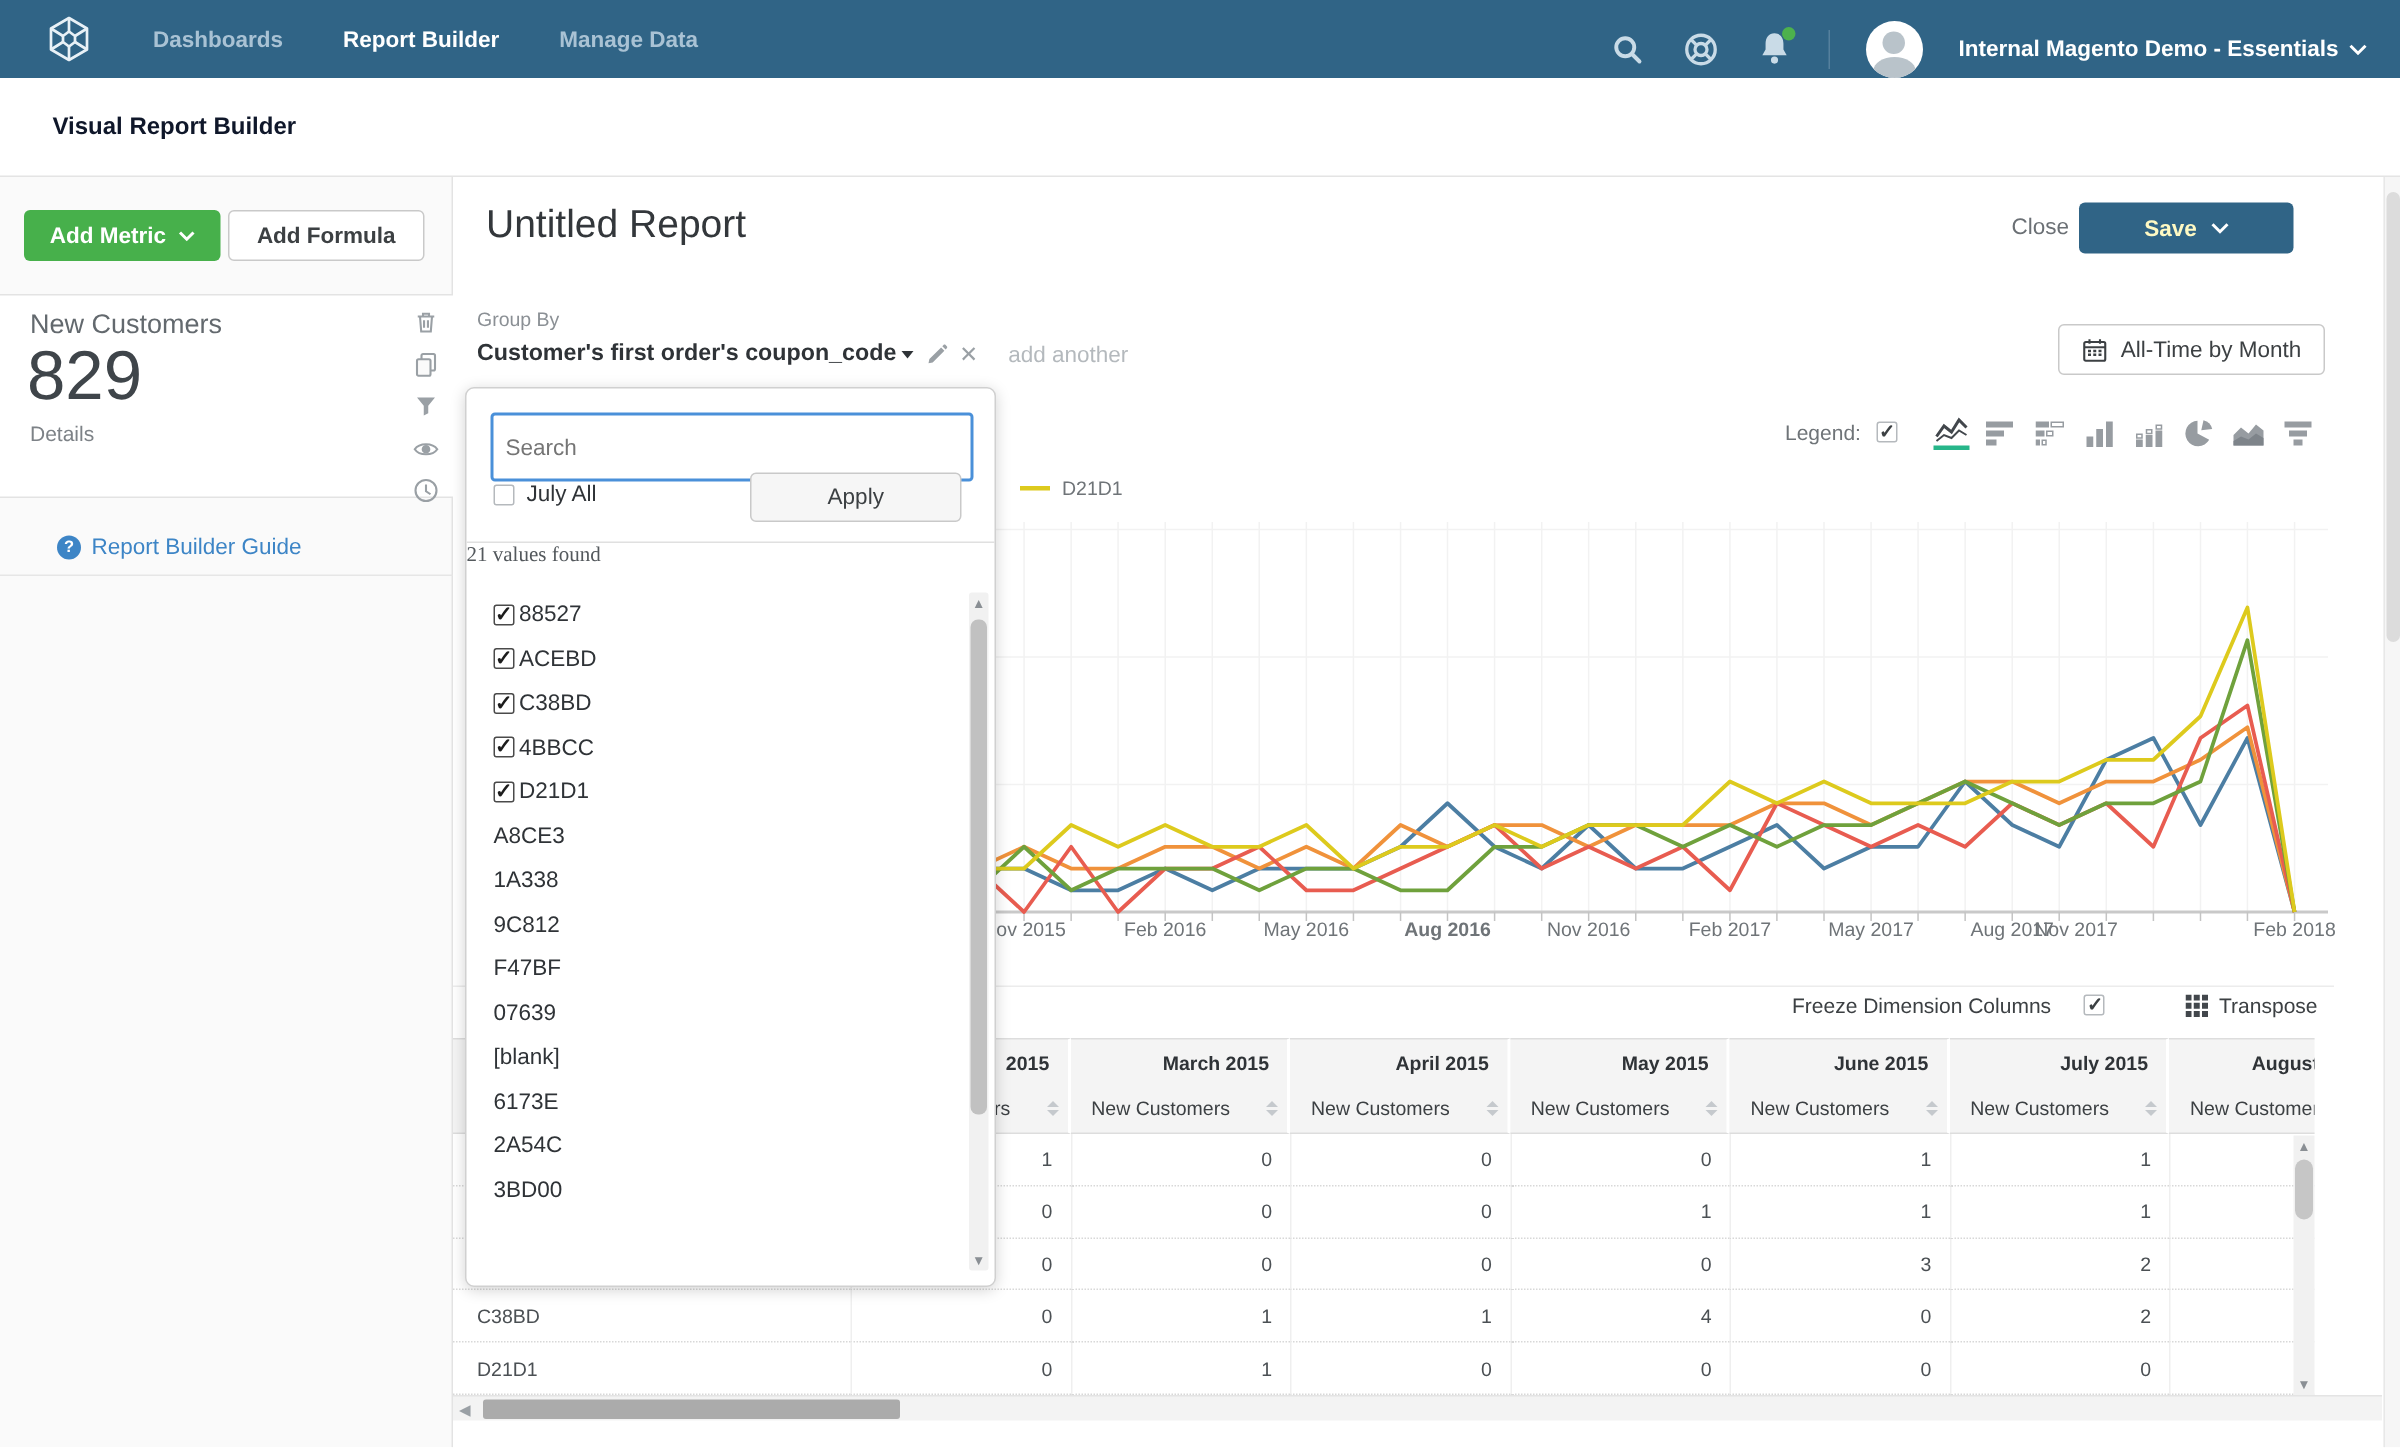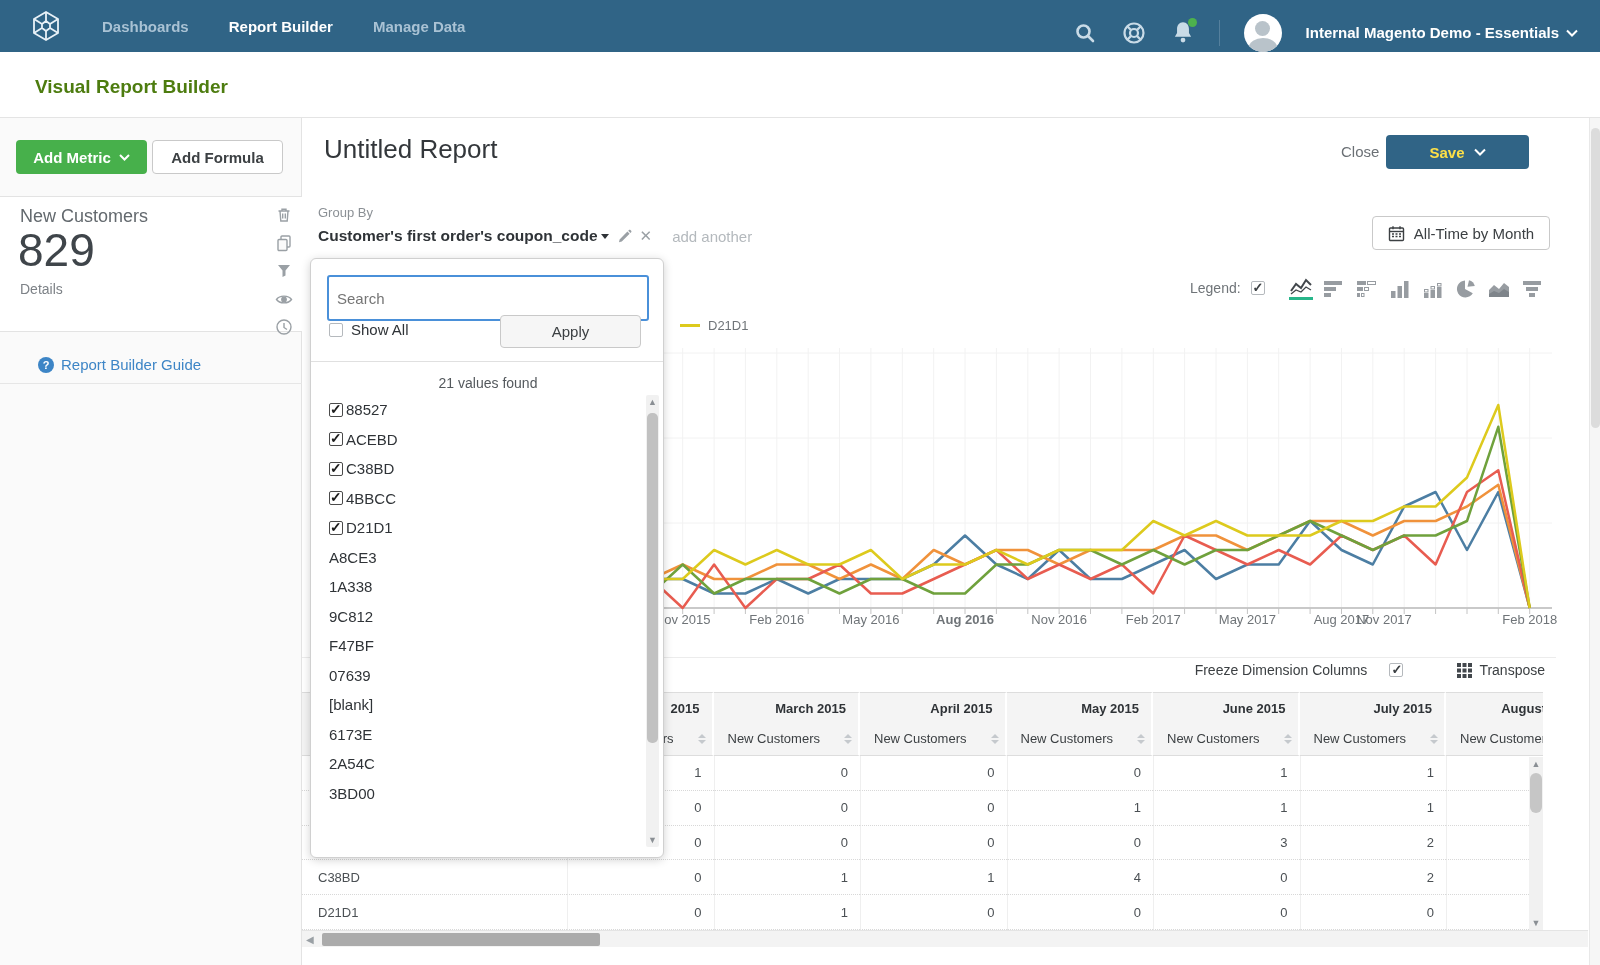--- a/index.html
+++ b/index.html
@@ -13,40 +13,40 @@
   .nav-item.active { color:#fff; }
   .nav-right { position:absolute; right:22px; top:0; height:65px; display:flex; align-items:center; gap:24px; }
   .nav-divider { width:1px; height:26px; background:#55809d; }
   .avatar { width:38px; height:38px; border-radius:50%; background:#fff; position:relative; overflow:hidden; }
   .avatar .head { position:absolute; left:11px; top:7px; width:15px; height:15px; border-radius:50%; background:#b9c3ca; }
   .avatar .body { position:absolute; left:5px; top:24px; width:28px; height:18px; border-radius:50%; background:#b9c3ca; }
   .account-name { color:#fff; font-size:15px; font-weight:700; display:flex; align-items:center; gap:7px; }
 
   
   #pagehead { position:absolute; left:0; top:52px; width:1600px; height:66px; background:#fff; border-bottom:1px solid #e4e4e4; }
-  #pagehead h1 { position:absolute; left:35px; top:24px; font-size:19px; font-weight:700; color:#4d7c0f; }
+  #pagehead h1 { position:absolute; left:35px; top:24px; font-size:16px; font-weight:700; color:#0f172a; }
 
   
   #sidebar { position:absolute; left:0; top:118px; width:302px; height:847px; background:#fafafa; border-right:1px solid #e3e3e3; }
   .btn-green { position:absolute; left:16px; top:22px; width:131px; height:34px; background:var(--green); border:none; border-radius:4px; color:#fff; font-size:15px; font-weight:700; display:flex; align-items:center; justify-content:center; gap:8px; cursor:pointer; font-family:inherit; }
   .btn-white { position:absolute; left:152px; top:22px; width:131px; height:34px; background:#fff; border:1px solid #c9c9c9; border-radius:4px; color:#3c4043; font-size:15px; font-weight:700; display:flex; align-items:center; justify-content:center; cursor:pointer; font-family:inherit; }
   .metric-card { position:absolute; left:0; top:78px; width:302px; height:136px; background:#fff; border-top:1px solid #e3e3e3; border-bottom:1px solid #e3e3e3; }
   .metric-name { position:absolute; left:20px; top:9px; font-size:18px; color:#63696e; }
   .metric-value { position:absolute; left:18px; top:26px; font-size:46px; font-weight:300; color:#3f454a; }
   .metric-details { position:absolute; left:20px; top:84px; font-size:14px; color:#7d8287; cursor:pointer; }
   .metric-rail { position:absolute; right:8px; top:8px; display:flex; flex-direction:column; gap:8px; align-items:center; }
   .rail-icon { width:20px; height:20px; cursor:pointer; }
   .guide-row { position:absolute; left:0; top:228px; width:302px; height:38px; border-bottom:1px solid #e6e6e6; display:flex; align-items:center; padding-left:38px; gap:7px; }
   .guide-link { color:var(--link_blue); font-size:15px; cursor:pointer; }
   .q-badge { width:16px; height:16px; border-radius:50%; background:var(--link_blue); color:#fff; font-size:11px; font-weight:700; display:flex; align-items:center; justify-content:center; }
 
   
   .report-title { position:absolute; left:324px; top:134px; font-size:26px; font-weight:300; color:#33373b; }
   .close-link { position:absolute; left:1341px; top:143px; font-size:15px; color:#6b7075; cursor:pointer; }
-  .save-btn { position:absolute; left:1386px; top:135px; width:143px; height:34px; background:var(--navy); border:none; border-radius:4px; color:#fde047; font-size:15px; font-weight:700; display:flex; align-items:center; justify-content:center; gap:9px; cursor:pointer; font-family:inherit; }
+  .save-btn { position:absolute; left:1386px; top:135px; width:143px; height:34px; background:var(--navy); border:none; border-radius:4px; color:#fef9c3; font-size:15px; font-weight:700; display:flex; align-items:center; justify-content:center; gap:9px; cursor:pointer; font-family:inherit; }
 
   .groupby-label { position:absolute; left:318px; top:205px; font-size:13px; color:#8b9095; }
   .groupby-row { position:absolute; left:318px; top:226px; height:20px; display:flex; align-items:center; gap:8px; }
   .groupby-value { font-size:15.5px; font-weight:700; color:#2f3337; cursor:pointer; display:flex; align-items:center; gap:3px; }
   .caret-dn { width:0; height:0; border-left:4px solid transparent; border-right:4px solid transparent; border-top:5px solid #2f3337; }
   .gb-icon { color:#9aa0a5; font-size:14px; cursor:pointer; }
   .add-another { font-size:15px; color:#b4b9bd; margin-left:12px; cursor:pointer; }
   .alltime-btn { position:absolute; left:1372px; top:216px; width:178px; height:34px; background:#fff; border:1px solid #c9c9c9; border-radius:4px; display:flex; align-items:center; justify-content:center; gap:9px; font-size:15px; color:#3c4043; cursor:pointer; font-family:inherit; }
 
   
@@ -97,21 +97,21 @@
   .hs-arrow { position:absolute; left:4px; top:3px; font-size:10px; color:#9aa0a5; }
   .winscroll { position:absolute; left:1589px; top:118px; width:11px; height:847px; background:#f6f6f6; border-left:1px solid #e8e8e8; }
   .winscroll .thumb { position:absolute; left:1px; top:10px; width:9px; height:300px; background:#dcdcdc; border-radius:5px; }
 
   
   #filter-panel { position:absolute; left:310px; top:258px; width:354px; height:600px; background:#fff; border:1px solid #d0d0d0; border-radius:6px; box-shadow:0 2px 10px rgba(0,0,0,.18); z-index:50; overflow:hidden; }
   .fp-search { position:absolute; left:16px; top:16px; width:322px; height:46px; border:2px solid var(--focus_blue); border-radius:3px; padding:0 8px; font-size:15px; font-family:inherit; color:#333; outline:none; }
   .fp-showall { position:absolute; left:18px; top:62px; display:flex; align-items:center; gap:8px; font-size:15px; color:#2f3337; }
   .fp-apply { position:absolute; right:22px; top:56px; width:141px; height:33px; background:#f6f6f6; border:1px solid #c9c9c9; border-radius:4px; font-size:15px; color:#3c4043; cursor:pointer; font-family:inherit; }
   .fp-divider { position:absolute; left:0; top:102px; width:354px; height:1px; background:#e0e0e0; }
-  .fp-count { position:absolute; left:0; top:116px; width:354px; text-align:center; font-size:14px; color:#54595d; }
+  .fp-count { position:absolute; left:0; top:104px; width:354px; font-size:14px; color:#54595d;font-family:Liberation Serif, serif; }
   #fp-list { position:absolute; left:0; top:136px; width:400px; height:464px; overflow:hidden; }
   .f-item { height:29.5px; display:flex; align-items:center; padding-left:18px; font-size:15px; color:#2f3337; cursor:pointer; }
   .f-cb { width:14px; height:14px; border:1.5px solid #4a4a4a; border-radius:2px; margin-right:3px; position:relative; flex:none; }
   .f-cb::after { content:"\2713"; position:absolute; left:0px; top:-3px; font-size:14px; font-weight:700; color:#1c1c1c; }
   .fp-scroll { position:absolute; right:4px; top:136px; width:13px; height:452px; background:#f1f1f1; border-radius:2px; }
   .fp-scroll .thumb { position:absolute; left:1px; top:18px; width:11px; height:330px; background:#c1c1c1; border-radius:5px; }
   .fps-arrow { position:absolute; left:0; width:13px; text-align:center; font-size:9px; color:#8a8f94; }
 </style>
 </head>
 <body>
@@ -566,21 +566,21 @@
     <span class="thumb"></span>
   </div>
   <div class="winscroll">
       <span class="thumb"></span>
     </div>
 
   <div id="filter-panel">
     <input class="fp-search" placeholder="Search" style="">
     <label class="fp-showall">
       <span class="cb-sm"></span>
-      <span>Show All</span>
+      <span>July All</span>
     </label>
     <button class="fp-apply">Apply</button>
     <div class="fp-divider"></div>
     <div class="fp-count">21 values found</div>
     <div id="fp-list">
         <div class="f-item">
           <span class="f-cb"></span>
           <span>88527</span>
         </div>
         <div class="f-item">

